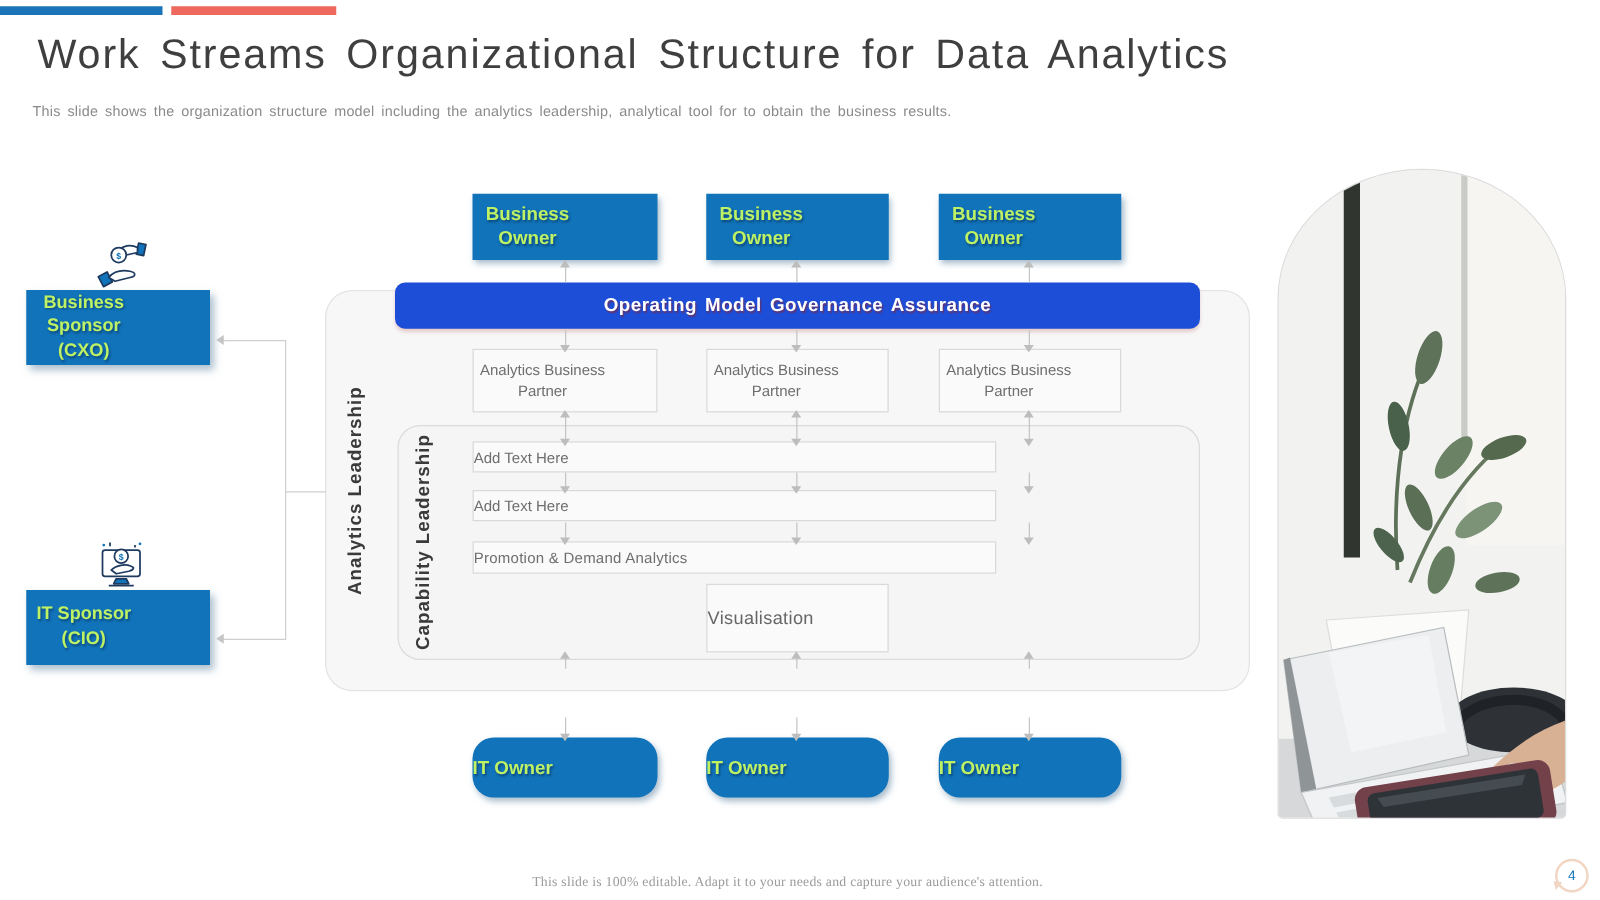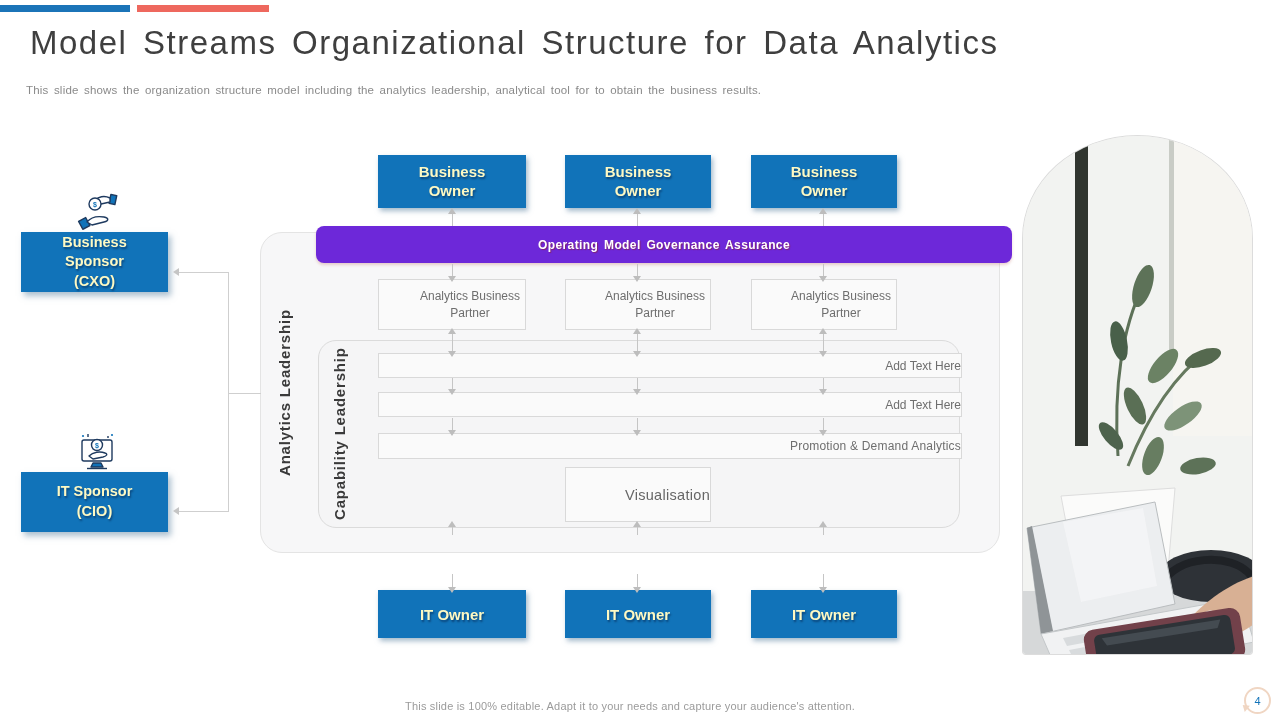--- a/index.html
+++ b/index.html
@@ -39,61 +39,61 @@
   .vlabel {
     position:absolute; display:flex; align-items:center; justify-content:center;
     writing-mode:vertical-rl; transform:rotate(180deg);
     font-weight:bold; color:#3a3a3a; font-size:15px; letter-spacing:.8px;
   }
   .vlabel.analytics { left:266px; top:232px; width:36px; height:321px; }
   .vlabel.capability { left:322px; top:340px; width:34px; height:188px; }
 
   
   .banner {
-    position:absolute; left:316px; width:696px; height:37px; border-radius:8px;
-    background:#6d28d9;
+    position:absolute; left:316px; width:644px; height:37px; border-radius:8px;
+    background:#1d4ed8;
     display:flex; align-items:center; justify-content:center;
-    color:#fff; font-weight:bold; font-size:12px; letter-spacing:.4px; word-spacing:2px;
+    color:#fff; font-weight:bold; font-size:15px; letter-spacing:.4px; word-spacing:2px;
     text-shadow:1px 1px 1px rgba(150,30,30,.55);
     box-shadow:0 2px 3px rgba(180,80,70,.25);
   }
   .banner.top { top:226px; }
   .banner.bottom { top:535px; }
 
   
   .col1 { left:378px; width:148px; }
   .col2 { left:565px; width:146px; }
   .col3 { left:751px; width:146px; }
 
   
   .bluebox {
     position:absolute; background:#1173b9;
-    display:flex; align-items:center; justify-content:center; text-align:center;
-    color:#fef9c3; font-weight:bold;
+    display:flex; align-items:center; justify-content:flex-start; text-align:center;
+    color:#bef264; font-weight:bold;
     box-shadow:2px 3px 5px rgba(90,130,160,.55);
     text-shadow:1px 1.5px 2px rgba(0,0,30,.4);
   }
   .bo { top:155px; height:53px; font-size:15px; }
   .bo span { display:inline-block; width:88px; line-height:1.25; }
-  .ito { top:590px; height:48px; font-size:15px; }
+  .ito { top:590px; height:48px; font-size:15px;border-radius:17px; }
   .sponsor { left:21px; width:147px; height:60px; font-size:14.5px;
     box-shadow:3px 4px 6px rgba(90,130,160,.5); }
   .sponsor.business { top:232px; }
   .sponsor.it { top:472px; }
   .sponsor span { display:inline-block; width:92px; line-height:1.35; }
 
   
   .graybox {
     position:absolute; background:#fafafa; border:1px solid #d9d9d9;
-    display:flex; align-items:center; justify-content:flex-end; text-align:center;
+    display:flex; align-items:center; justify-content:flex-start; text-align:center;
     color:#6e6e6e;
   }
   .abp { top:279px; height:51px; font-size:12px; line-height:1.35; }
   .abp span { display:inline-block; width:110px; }
-  .wide { left:378px; width:584px; font-size:12px;padding-left:18px; }
+  .wide { left:378px; width:419px; font-size:12px; }
   .addtext1 { top:353px; height:25px; }
   .addtext2 { top:392px; height:25px; }
   .promo { top:433px; height:26px; letter-spacing:.2px; }
   .capbox { top:467px; height:55px; font-size:14.5px; color:#666; letter-spacing:.3px; }
 
   
   .varr { position:absolute; width:1px; background:#c5c5c5; }
   .varr.up::before {
     content:""; position:absolute; top:-5px; left:-4px;
     border-left:4px solid transparent; border-right:4px solid transparent;
@@ -133,21 +133,21 @@
   .photo {
     position:absolute; left:1022px; top:135px; width:231px; height:520px;
     border-radius:116px 116px 4px 4px / 104px 104px 4px 4px;
     overflow:hidden; border:1px solid #dcdcdc; background:#f2f3f1;
   }
   .photo svg { display:block; }
 
   
   .footer {
     position:absolute; left:0; top:700px; width:1260px; text-align:center;
-    font-size:11px; color:#9b9b9b; letter-spacing:.2px;
+    font-size:11px; color:#9b9b9b; letter-spacing:.2px;font-family:Liberation Serif, serif;
   }
   .page-badge {
     position:absolute; left:1244px; top:687px; width:27px; height:27px;
     border-radius:50%; background:#fff; border:2px solid #f0d6c3;
     display:flex; align-items:center; justify-content:center;
     font-size:11px; color:#1173b9;
   }
   .page-badge::after {
     content:""; position:absolute; left:-4px; bottom:1px;
     border-top:4px solid transparent; border-bottom:4px solid transparent;
@@ -155,21 +155,21 @@
   }
 </style>
 </head>
 <body>
 
 <div class="slide">
 
   <div class="bar blue"></div>
   <div class="bar red"></div>
 
-  <div class="title">Model Streams Organizational Structure for Data Analytics</div>
+  <div class="title">Work Streams Organizational Structure for Data Analytics</div>
   <div class="subtitle">This slide shows the organization structure model including the analytics leadership, analytical tool for to obtain the business results.</div>
 
   <div class="outer-group"></div>
   <div class="inner-group"></div>
   <div class="vlabel analytics">Analytics Leadership</div>
   <div class="vlabel capability">Capability Leadership</div>
 
   <div class="banner top">Operating Model Governance Assurance</div>
 
   <div class="bluebox bo col1">

